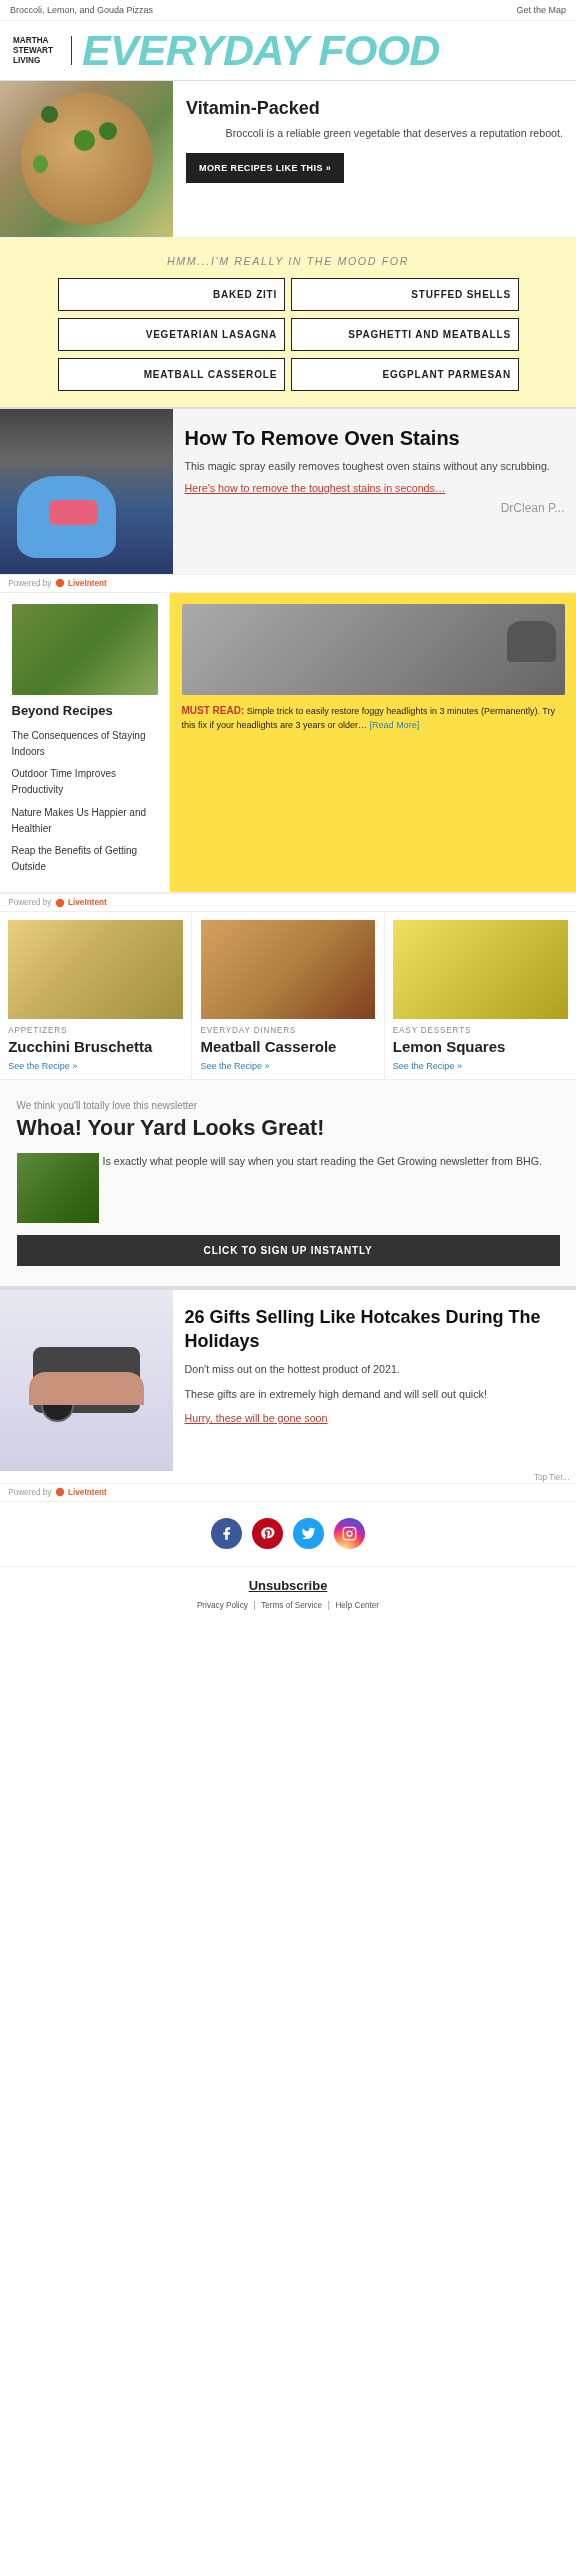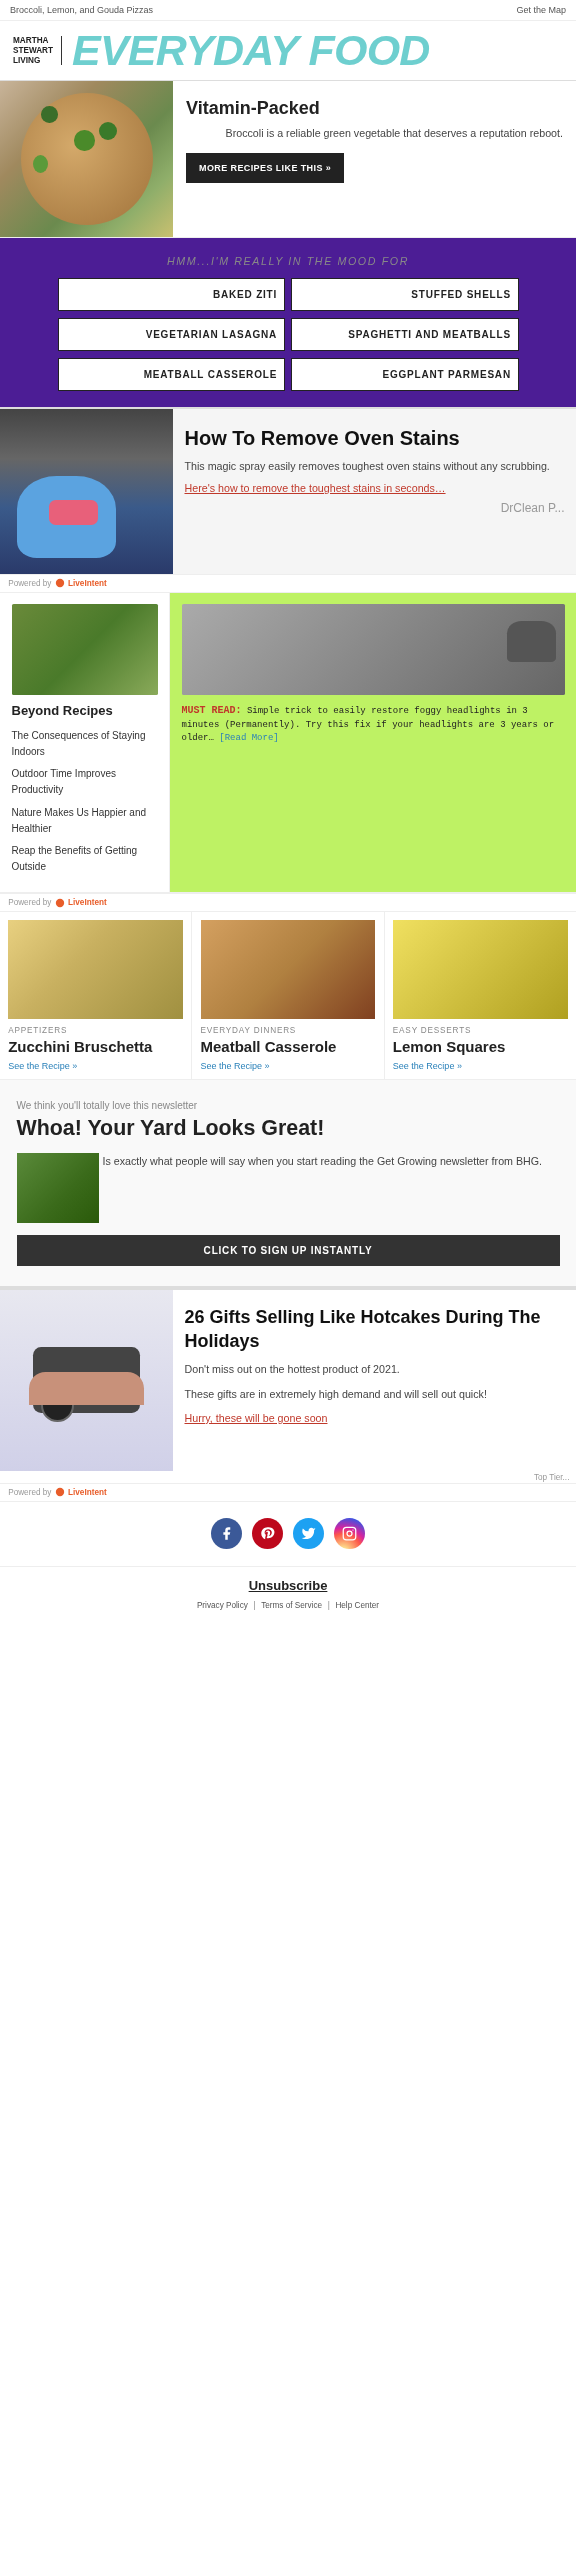--- a/index.html
+++ b/index.html
@@ -3,36 +3,36 @@
   <meta charset="utf-8">
   <style>
     * { margin: 0; padding: 0; box-sizing: border-box; }
     body { font-family: Arial, sans-serif; width: 576px; background: #fff; color: #222; }
 
     
     .top-bar { display: flex; justify-content: space-between; align-items: center; padding: 5px 10px; background: #fff; border-bottom: 0.8px solid #eee; font-size: 9px; color: #555; }
 
     
     .header { display: flex; align-items: center; padding: 8.2px 13px; background: #fff; border-bottom: 1.6px solid #ddd; }
-    .header-brand { display: flex; flex-direction: column; font-size: 8.2px; font-weight: bold; line-height: 1.2; border-right: 1.6px solid #333; padding-right: 8px; margin-right: 10px; }
+    .header-brand { display: flex; flex-direction: column; font-size: 8.2px; font-weight: bold; line-height: 1.2; border-right: 1.6px solid #333; padding-right: 18px; margin-right: 10px; }
     .header-logo-text { font-size: 43px; font-weight: 900; color: #6ecfcf; letter-spacing: -0.8px; line-height: 1; font-style: italic; }
 
     
     .hero { display: flex; align-items: stretch; background: #fff; }
     .hero-img { width: 173px; min-height: 156px; background: #b5c9a0; flex-shrink: 0; overflow: hidden; }
     .hero-img .pizza-img { width: 100%; height: 156px; background: linear-gradient(135deg, #c8b49a 0%, #a0895e 30%, #6b8a4e 60%, #8fae6a 80%, #c9c070 100%); display: flex; align-items: center; justify-content: center; position: relative; }
     .pizza-circle { width: 132px; height: 132px; border-radius: 50%; background: radial-gradient(circle at 40% 40%, #d4a96a, #a0723a); position: absolute; }
     .pizza-topping { position: absolute; width: 16.5px; height: 16.5px; border-radius: 50%; background: #3a6e2a; }
     .hero-content { padding: 16.5px 13px; flex: 1; }
     .hero-title { font-size: 18px; font-weight: bold; color: #222; margin-bottom: 6.6px; }
     .hero-desc { font-size: 10.7px; color: #444; line-height: 1.5; margin-bottom: 11.5px; text-align: right; }
     .hero-btn { display: inline-block; background: #222; color: #fff; font-size: 9px; font-weight: bold; padding: 10px 13px; text-decoration: none; letter-spacing: 0.4px; cursor: pointer; }
 
     
-    .mood-section { background: #4c1d95; padding: 16.5px 13px; text-align: center; border-top: 0.8px solid #eee; }
+    .mood-section { background: #fef9c3; padding: 16.5px 13px; text-align: center; border-top: 0.8px solid #eee; }
     .mood-title { font-size: 10.7px; letter-spacing: 1.6px; color: #888; margin-bottom: 11.5px; font-style: italic; }
     .mood-grid { display: grid; grid-template-columns: 1fr 1fr; gap: 6.6px; max-width: 461px; margin: 0 auto; }
     .mood-btn { border: 1.6px solid #222; padding: 10px 6.6px; font-size: 10px; font-weight: bold; letter-spacing: 0.8px; background: #fff; cursor: pointer; text-align: right; }
 
     
     .oven-ad { display: flex; align-items: stretch; background: #f5f5f5; border-top: 2.5px solid #ddd; }
     .oven-ad-img { width: 173px; min-height: 165px; flex-shrink: 0; background: linear-gradient(to bottom, #444 0%, #666 30%, #3a5a8a 60%, #2a3a6a 100%); position: relative; overflow: hidden; }
     .glove-shape { position: absolute; bottom: 16.5px; left: 16.5px; width: 99px; height: 82px; background: #5ba3e0; border-radius: 40% 40% 20% 20%; }
     .sponge-shape { position: absolute; bottom: 49px; left: 49px; width: 49px; height: 25px; background: #e8607a; border-radius: 6.6px; }
     .oven-ad-content { padding: 16.5px 11.5px; flex: 1; }
@@ -44,21 +44,21 @@
     .liveintent-logo { color: #e85d2a; font-weight: bold; font-size: 8.2px; }
 
     
     .beyond-section { display: flex; border-top: 0.8px solid #eee; border-bottom: 0.8px solid #eee; }
     .beyond-left { width: 169px; padding: 11.5px; flex-shrink: 0; background: #fff; }
     .beyond-left-img { width: 100%; height: 91px; background: linear-gradient(135deg, #6a8a3a 0%, #4a7a2a 50%, #8aaa5a 100%); margin-bottom: 8.2px; border-radius: 1.6px; }
     .beyond-title { font-size: 13px; font-weight: bold; color: #222; margin-bottom: 8.2px; }
     .beyond-links { list-style: none; }
     .beyond-links li { margin-bottom: 6.6px; }
     .beyond-links a { color: #333; font-size: 10px; text-decoration: none; line-height: 1.4; }
-    .beyond-right { flex: 1; padding: 11.5px; background: #bef264; border-left: 0.8px solid #eee; font-family: Liberation Mono, monospace; }
+    .beyond-right { flex: 1; padding: 11.5px; background: #fde047; border-left: 0.8px solid #eee; }
     .beyond-right-img { width: 100%; height: 91px; background: linear-gradient(135deg, #aaa 0%, #888 50%, #666 100%); margin-bottom: 8.2px; border-radius: 1.6px; position: relative; overflow: hidden; }
     .car-mirror { position: absolute; right: 8.2px; top: 16.5px; width: 49px; height: 41px; background: #555; border-radius: 30% 30% 10% 10%; }
     .beyond-must-read { font-size: 9px; color: #222; line-height: 1.5; }
     .must-read-label { color: #c0392b; font-weight: bold; font-size: 10px; }
     .read-more { color: #2980b9; }
 
     
     .recipe-cards { display: flex; border-top: 0.8px solid #eee; }
     .recipe-card { flex: 1; padding: 8.2px; text-align: left; border-right: 0.8px solid #eee; }
     .recipe-card:last-child { border-right: none; }

